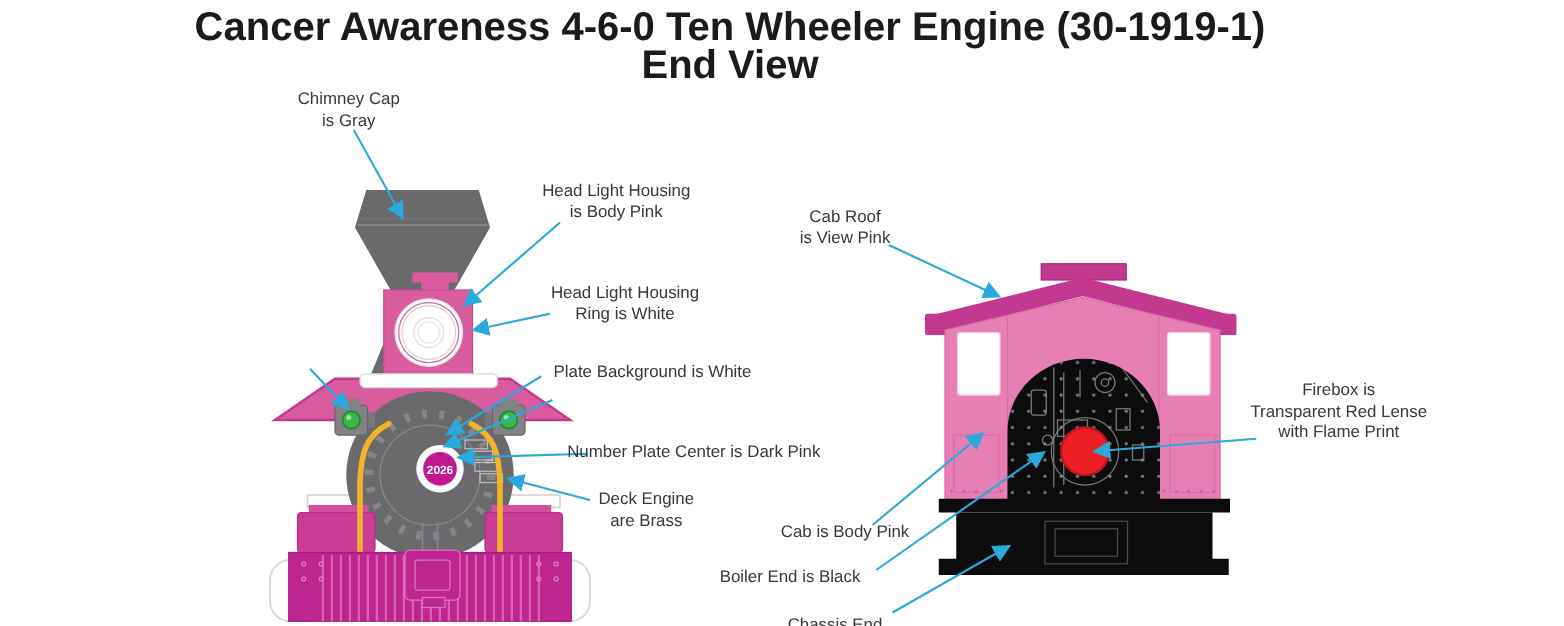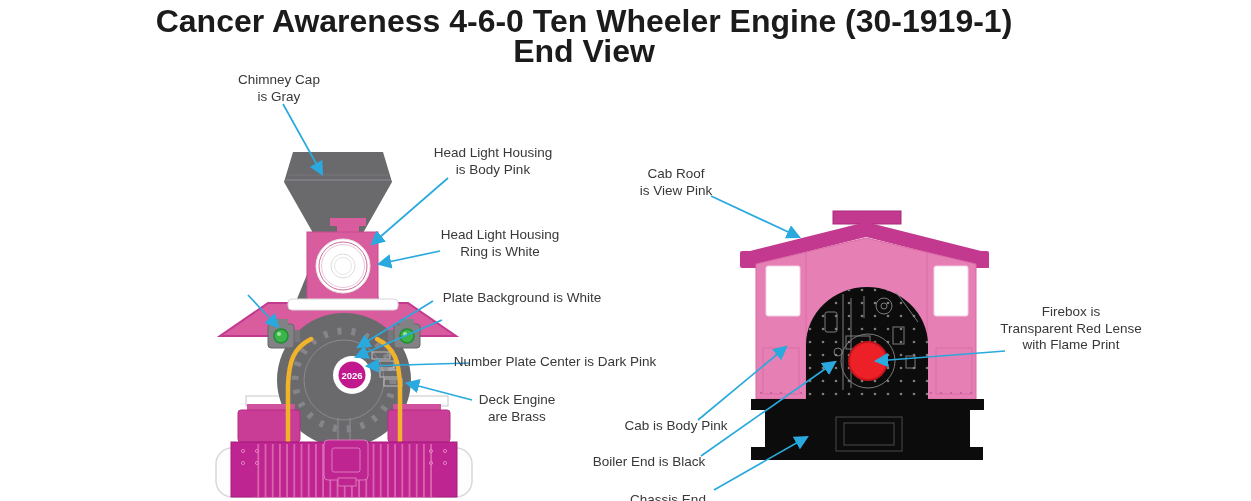--- a/index.html
+++ b/index.html
@@ -203,16 +203,16 @@
   <div class="lbl" style="left:522px;top:298px;">Plate Background is White</div>
   <div class="lbl" style="left:555px;top:319px;margin-top:43px;">Number Plate Center is Dark Pink</div>
   <div class="lbl" style="left:517px;top:408px;">Deck Engine
 are Brass</div>
   <div class="lbl" style="left:676px;top:182px;">Cab Roof
 is View Pink</div>
   <div class="lbl" style="left:1071px;top:329px;">Firebox is
 Transparent Red Lense
 with Flame Print</div>
   <div class="lbl" style="left:637px;top:426px;margin-left:39px;">Cab is Body Pink</div>
-  <div class="lbl" style="left:632px;top:462px;margin-left:17px;">Boiler End is Black</div>
+  <div class="lbl" style="left:632px;top:462px;">Boiler End is Black</div>
   <div class="lbl" style="left:668px;top:500px;">Chassis End</div>
 
 </div>
 
 </body></html>

